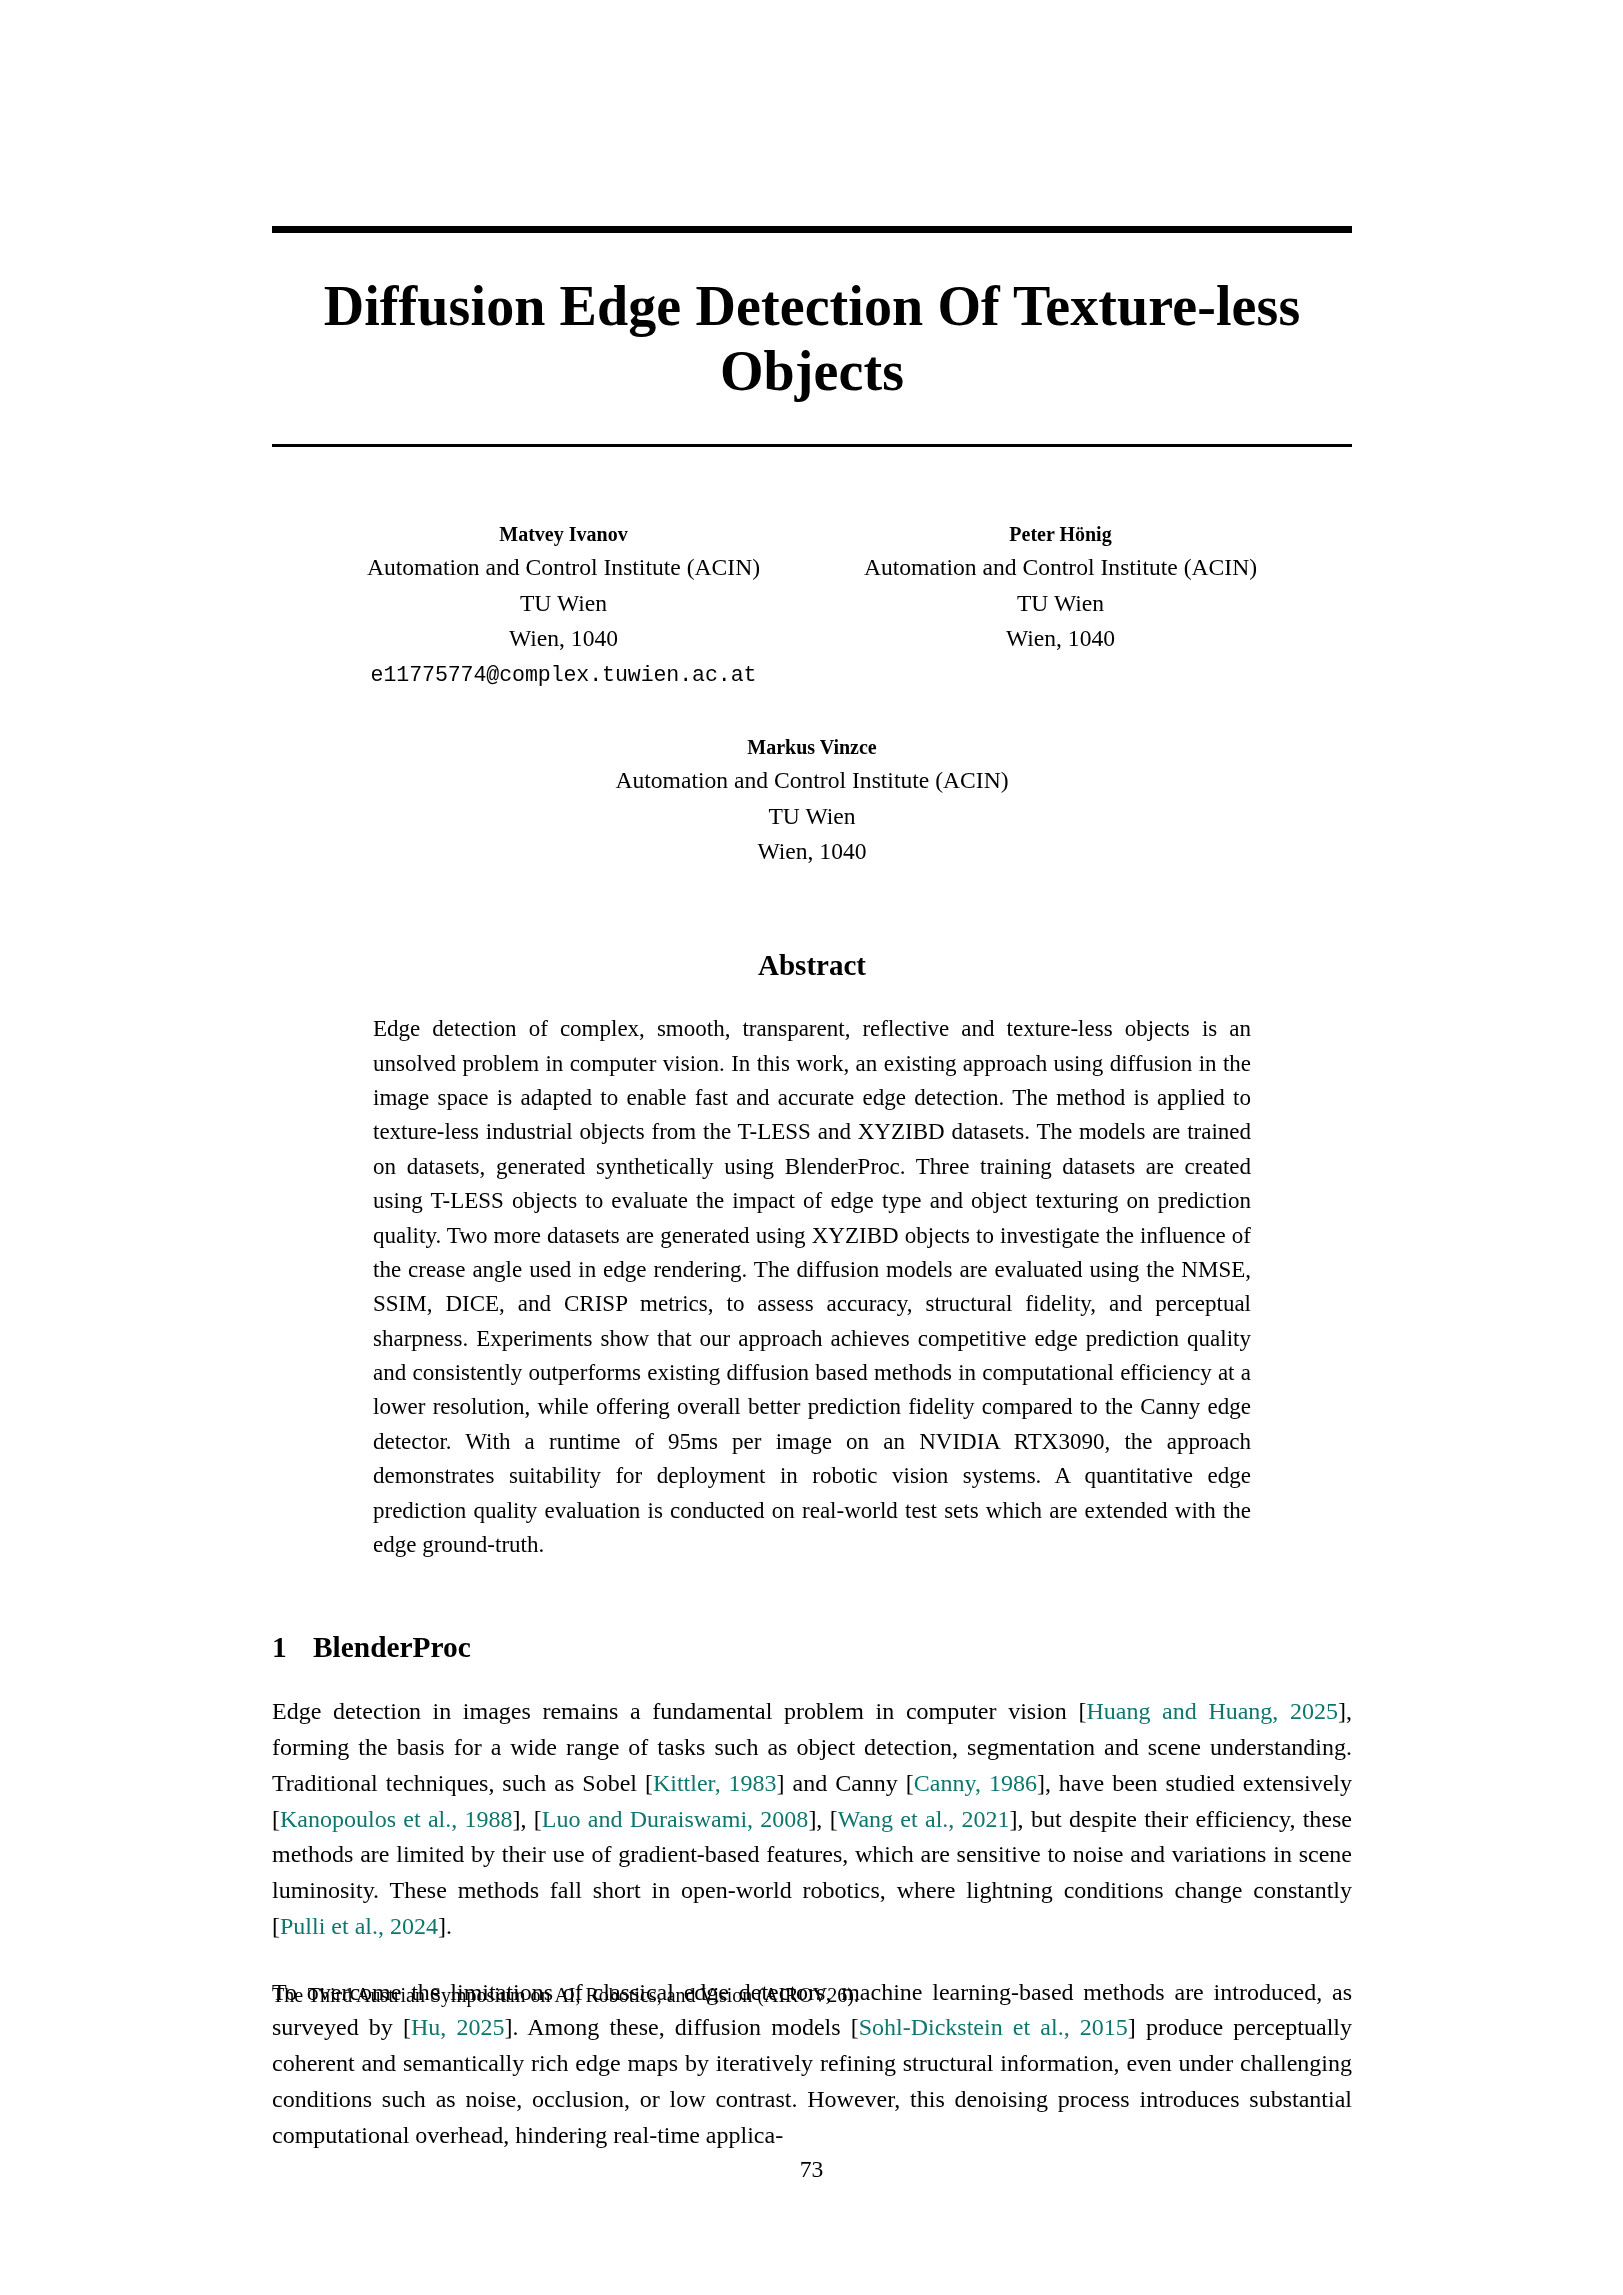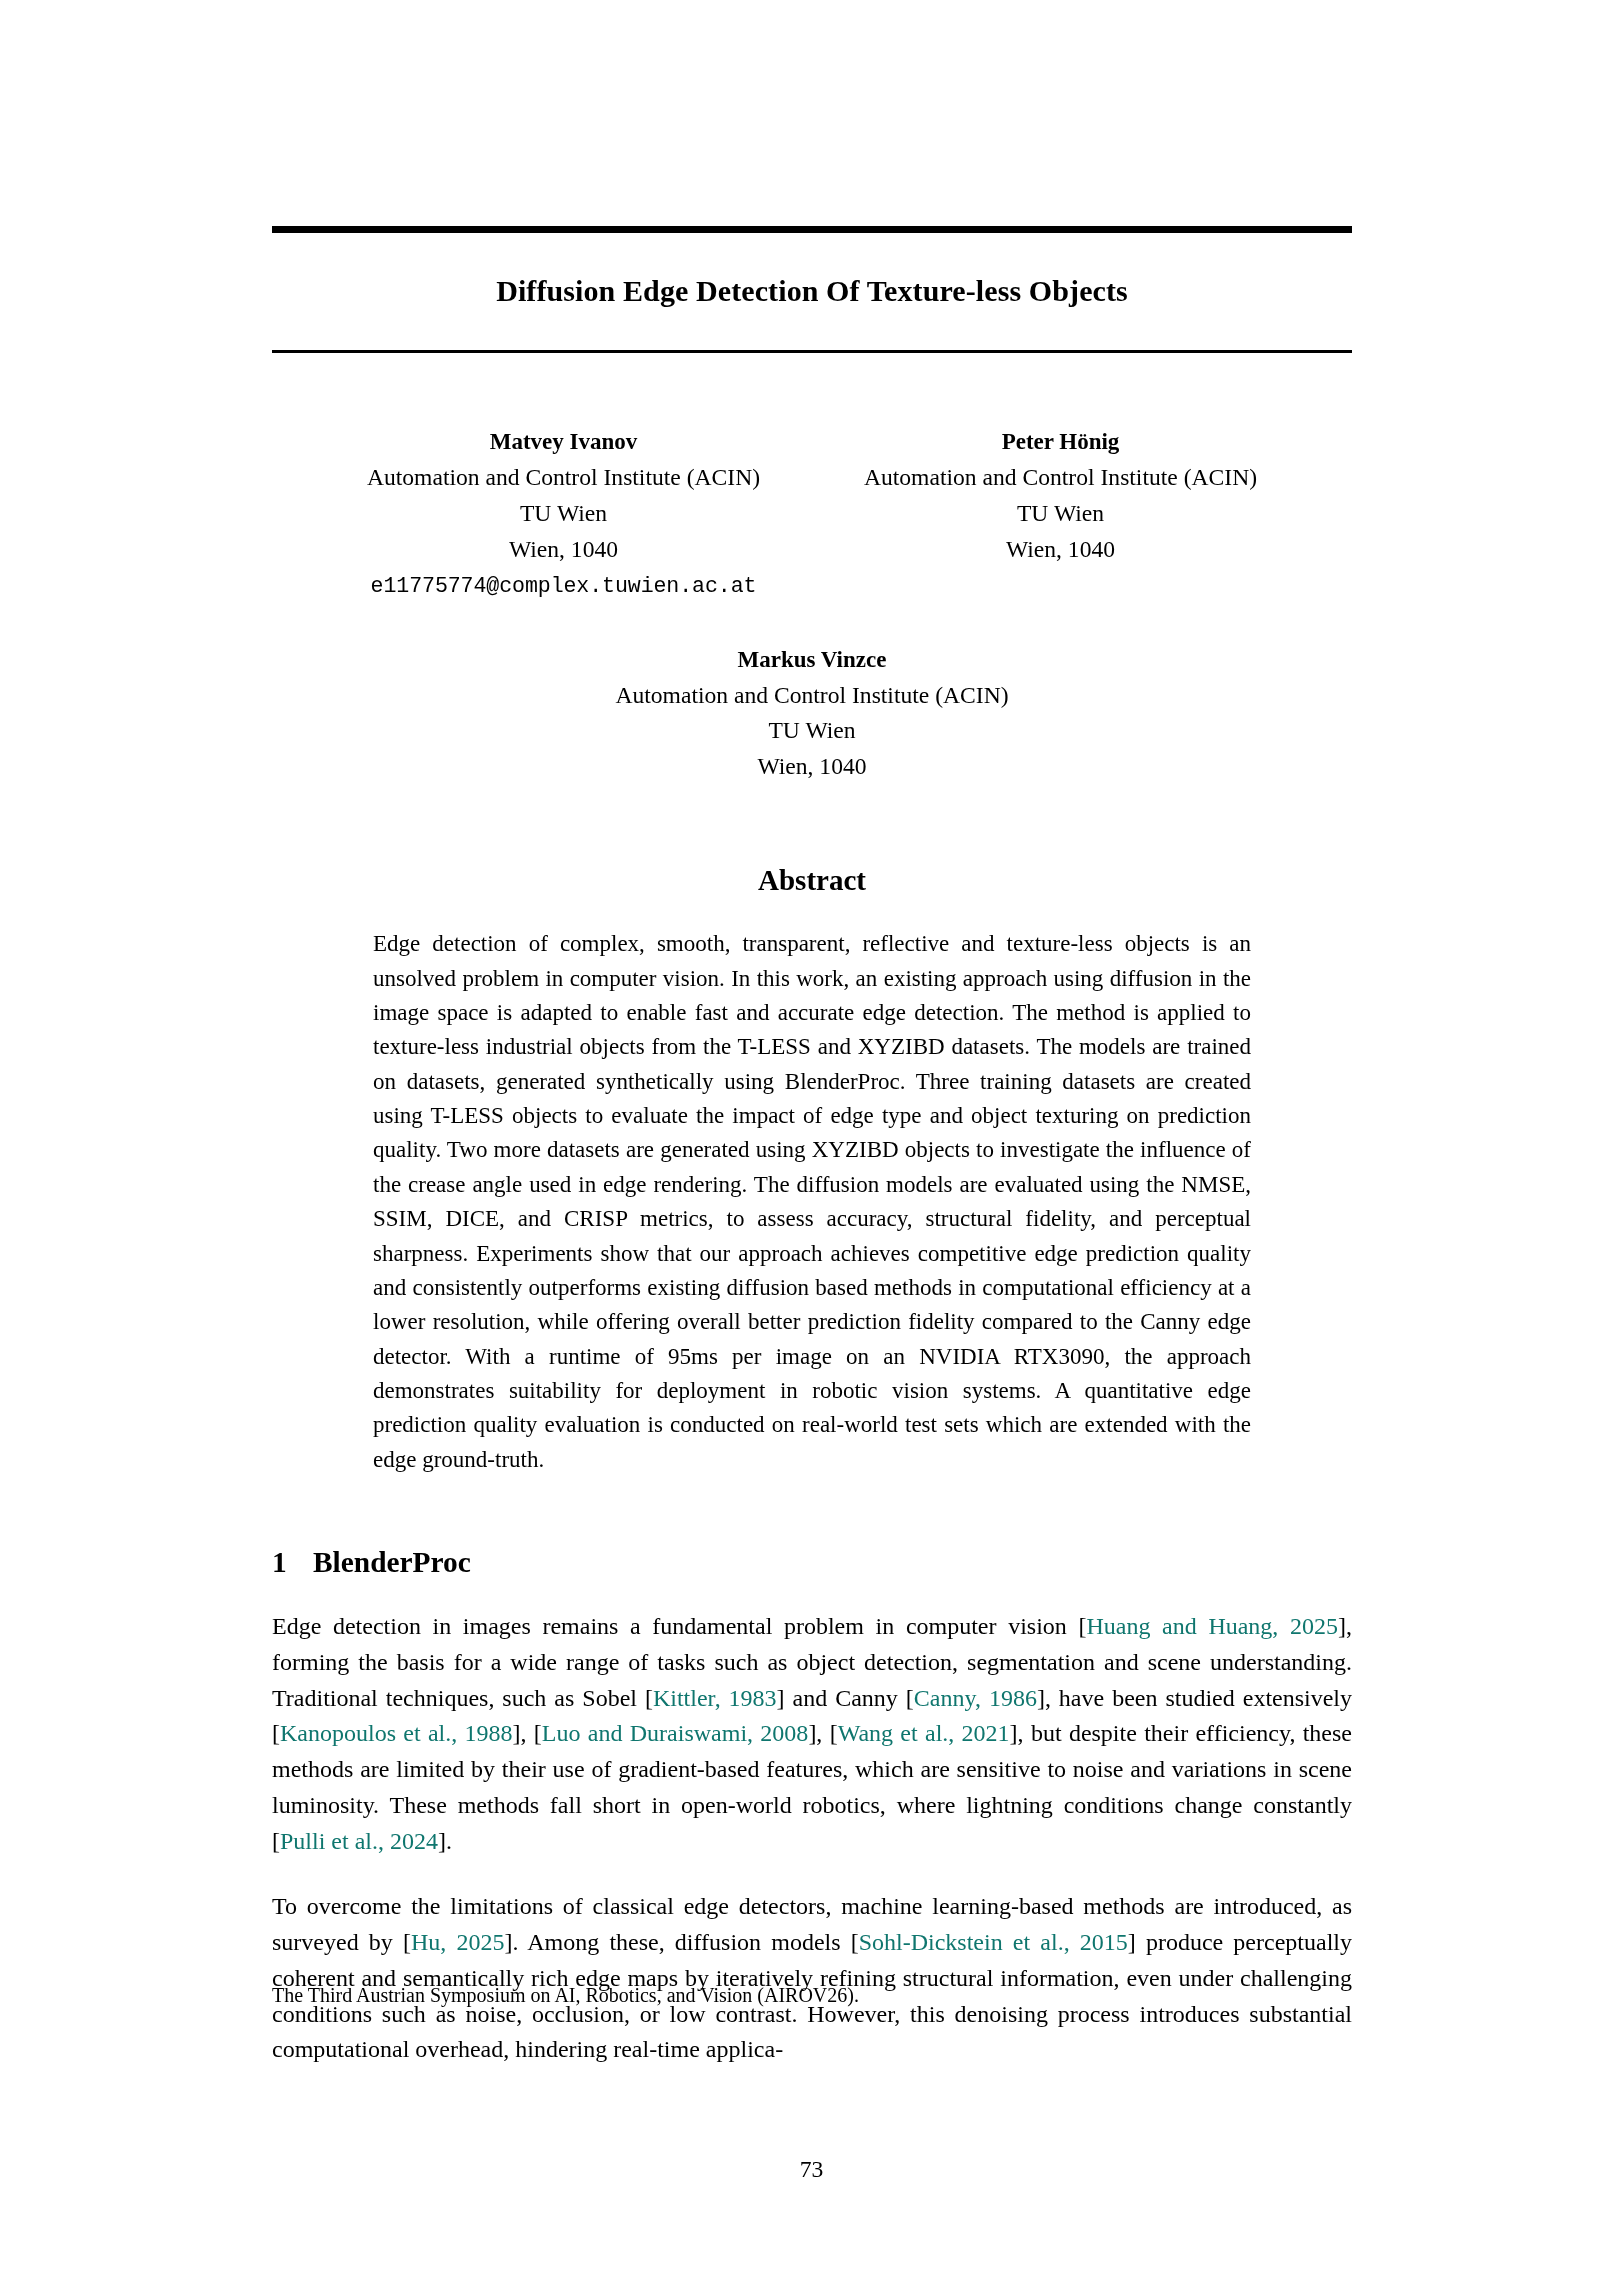--- a/index.html
+++ b/index.html
@@ -29,21 +29,21 @@
   .rule-thick {
     height: 7.2px;
     background: #000000;
     margin-top: 226px;
   }
   .rule-thin {
     height: 3.3px;
     background: #000000;
   }
   .title {
-    font-size: 30px;
+    font-size: 56px;
     font-weight: bold;
     text-align: center;
     letter-spacing: 0.1px;
     line-height: 1.15;
     padding: 41px 0 41px 0;
     margin: 0;
   }
   
   .authors-row {
     display: flex;
@@ -51,21 +51,21 @@
     margin-top: 72px;
   }
   .author-block {
     width: 497px;
     text-align: center;
   }
   .author-block.single {
     margin: 38px auto 0 auto;
   }
   .author-name {
-    font-size: 23px;
+    font-size: 20px;
     font-weight: bold;
     line-height: 1.52;
   }
   .author-line {
     font-size: 23.6px;
     line-height: 1.52;
   }
   .author-email {
     font-family: "Liberation Mono", "DejaVu Sans Mono", monospace;
     font-size: 21.6px;

